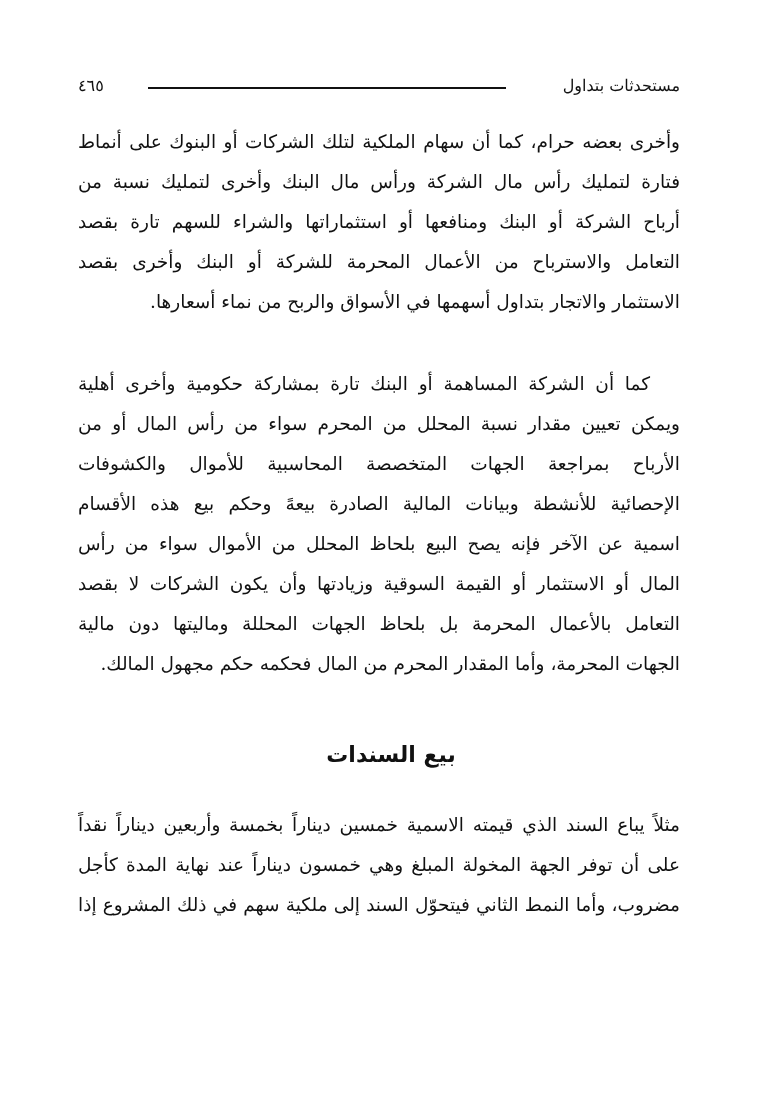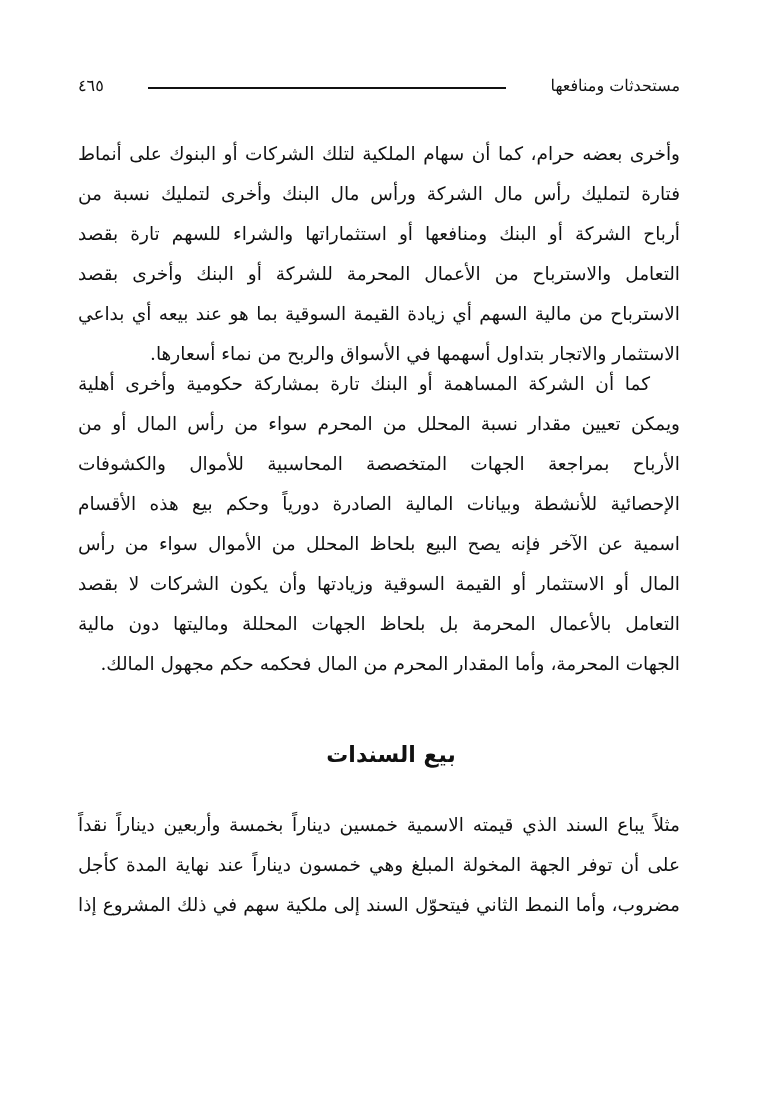--- a/index.html
+++ b/index.html
@@ -27,53 +27,52 @@
     .body-text {
       position: absolute; left: 78px; width: 602px;
       direction: rtl; text-align: justify;
     }
     .line {
       display: block; font-size: 18.5px; height: 40px; line-height: 40px;
       text-align: justify; text-align-last: justify; white-space: nowrap;
     }
     .line.last { text-align-last: right; }
     .line.indent { padding-right: 30px; }
-    #p1 { top: 134px; }
+    #p1 { top: 122px; }
     #p2 { top: 364px; }
     .section-heading {
       position: absolute; top: 738px; left: 0; width: 782px;
       text-align: center; direction: rtl;
       font-family: "DejaVu Sans", "Liberation Sans", sans-serif;
       font-weight: bold; font-size: 22px; line-height: 34px;
     }
     #p3 { top: 805px; }
   </style>
 </head>
 <body>
 
 <div class="header">
-  <span class="running-title">مستحدثات ومنافعها</span>
+  <span class="running-title">مستحدثات بتداول</span>
   <div class="header-rule"></div>
   <span class="page-number">٤٦٥</span>
 </div>
 
 <div class="body-text" id="p1">
   <span class="line">وأخرى بعضه حرام، كما أن سهام الملكية لتلك الشركات أو البنوك على أنماط</span>
   <span class="line">فتارة لتمليك رأس مال الشركة ورأس مال البنك وأخرى لتمليك نسبة من</span>
   <span class="line">أرباح الشركة أو البنك ومنافعها أو استثماراتها والشراء للسهم تارة بقصد</span>
   <span class="line">التعامل والاسترباح من الأعمال المحرمة للشركة أو البنك وأخرى بقصد</span>
-  <span class="line">الاسترباح من مالية السهم أي زيادة القيمة السوقية بما هو عند بيعه أي بداعي</span>
   <span class="line last">الاستثمار والاتجار بتداول أسهمها في الأسواق والربح من نماء أسعارها.</span>
 </div>
 
 <div class="body-text" id="p2">
   <span class="line indent">كما أن الشركة المساهمة أو البنك تارة بمشاركة حكومية وأخرى أهلية</span>
   <span class="line">ويمكن تعيين مقدار نسبة المحلل من المحرم سواء من رأس المال أو من</span>
   <span class="line">الأرباح بمراجعة الجهات المتخصصة المحاسبية للأموال والكشوفات</span>
-  <span class="line">الإحصائية للأنشطة وبيانات المالية الصادرة دورياً وحكم بيع هذه الأقسام</span>
+  <span class="line">الإحصائية للأنشطة وبيانات المالية الصادرة بيعهً وحكم بيع هذه الأقسام</span>
   <span class="line">اسمية عن الآخر فإنه يصح البيع بلحاظ المحلل من الأموال سواء من رأس</span>
   <span class="line">المال أو الاستثمار أو القيمة السوقية وزيادتها وأن يكون الشركات لا بقصد</span>
   <span class="line">التعامل بالأعمال المحرمة بل بلحاظ الجهات المحللة وماليتها دون مالية</span>
   <span class="line last">الجهات المحرمة، وأما المقدار المحرم من المال فحكمه حكم مجهول المالك.</span>
 </div>
 
 <div class="section-heading">بيع السندات</div>
 
 <div class="body-text" id="p3">
   <span class="line">مثلاً يباع السند الذي قيمته الاسمية خمسين ديناراً بخمسة وأربعين ديناراً نقداً</span>

